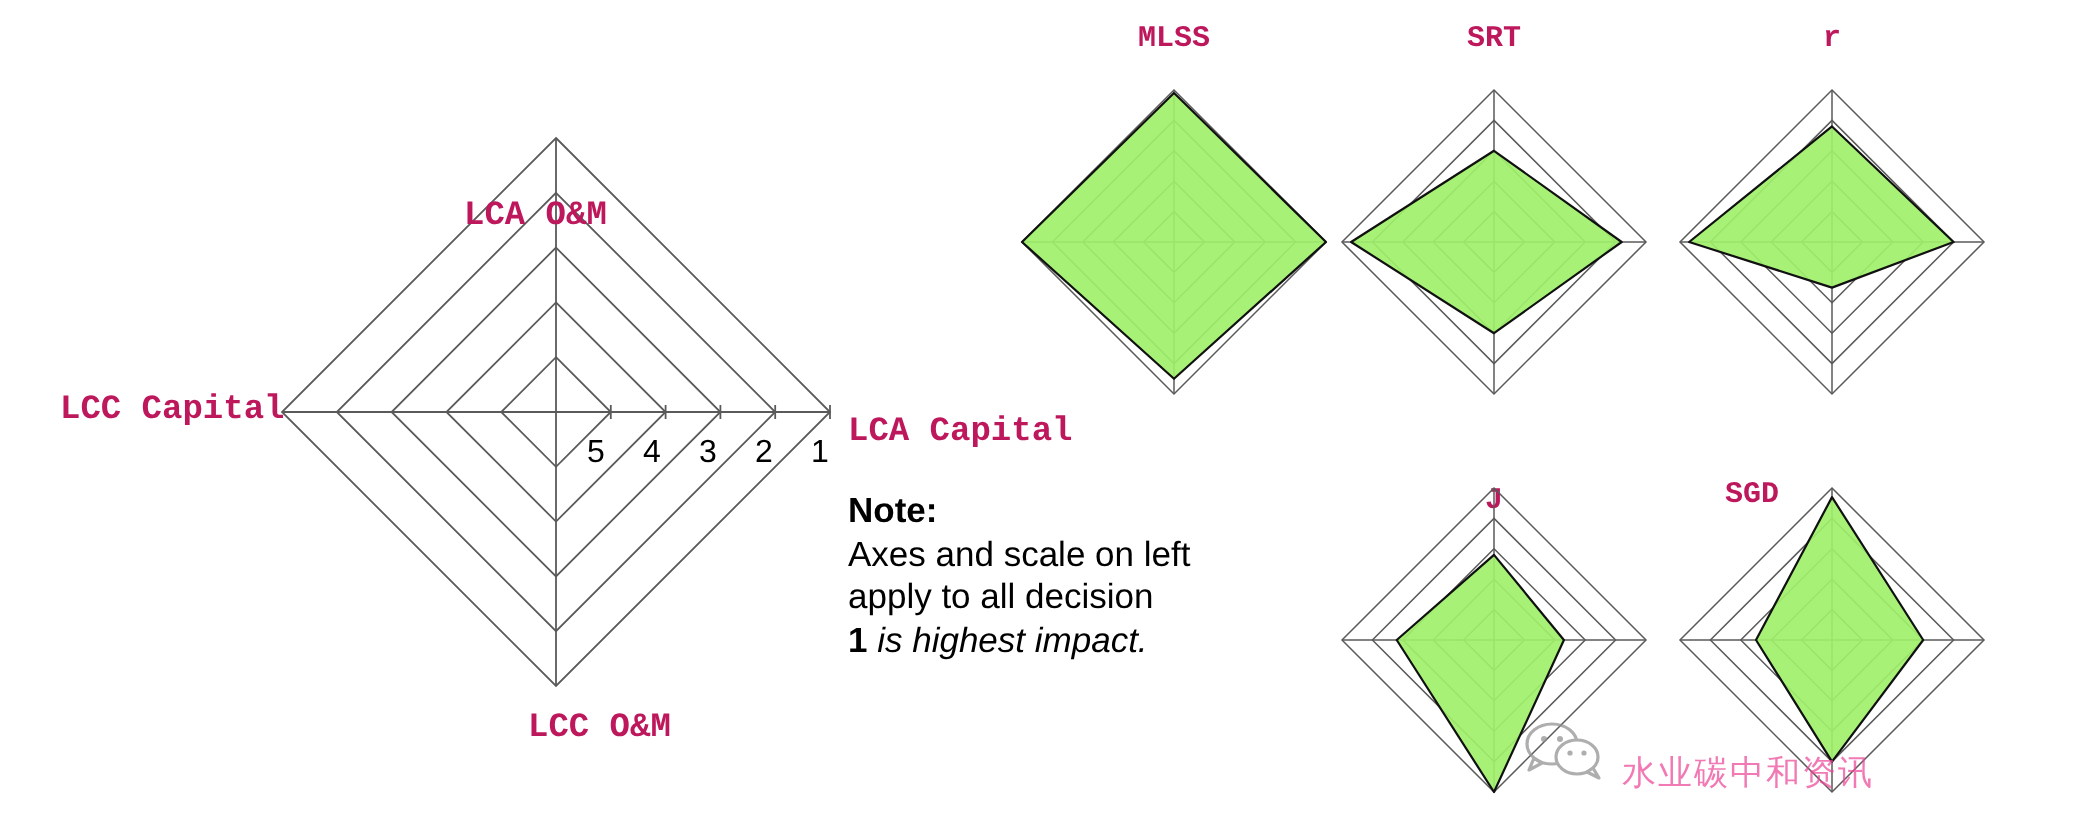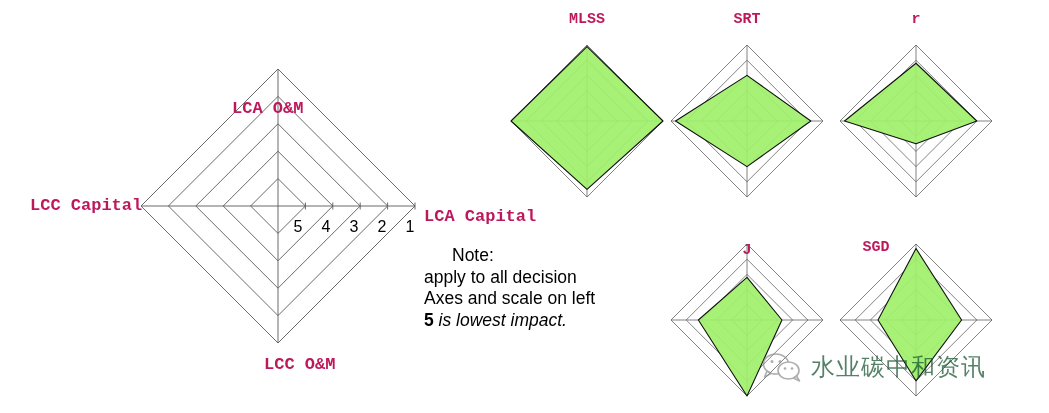--- a/index.html
+++ b/index.html
@@ -49,38 +49,39 @@
   #note-block {
     position: absolute;
     left: 424px;
     top: 245px;
     width: 215px;
     font-family: "Liberation Sans", sans-serif;
     font-size: 17.5px;
     line-height: 1.23;
     color: #000000;
   }
-  #note-block .note-head { font-weight: normal; margin-left: 28px; }
+  #note-block .note-head { font-weight: bold; }
   #note-block .note-em { font-weight: bold; font-style: normal; }
   #note-block .note-it { font-style: italic; }
   #watermark {
     position: absolute;
     left: 762px;
     top: 351px;
     display: flex;
     align-items: center;
     gap: 9px;
     opacity: 0.72;
   }
   #watermark .wm-text {
     font-family: "DejaVu Sans", sans-serif;
-    font-size: 24px;
-    color: #14532d;
+    font-size: 17px;
+    color: #ec4899;
     letter-spacing: 1px;
     white-space: nowrap;
+    margin-top: 24px;
   }
 </style>
 </head>
 <body>
 
 <div id="page">
 
   <svg class="chart-svg" id="main-radar" style="left:140px; top:68px;" width="276" height="276" viewBox="0 0 276 276">
       <polygon points="138,110.6 165.4,138 138,165.4 110.6,138" fill="none" stroke="#5a5a5a" stroke-width="0.9"></polygon>
       <polygon points="138,83.2 192.8,138 138,192.8 83.2,138" fill="none" stroke="#5a5a5a" stroke-width="0.9"></polygon>
@@ -104,23 +105,23 @@
   <div class="axis-label main-axis-label" style="left:30px; top:197px;">LCC Capital</div>
 
   <div class="scale-num" style="left:290px; top:219px;">5</div>
   <div class="scale-num" style="left:318px; top:219px;">4</div>
   <div class="scale-num" style="left:346px; top:219px;">3</div>
   <div class="scale-num" style="left:374px; top:219px;">2</div>
   <div class="scale-num" style="left:402px; top:219px;">1</div>
 
   <div id="note-block">
     <div class="note-head">Note:</div>
+    <div>Axes and scale on left</div>
     <div>apply to all decision</div>
-    <div>Axes and scale on left</div>
-    <div><span class="note-em">5</span><span class="note-it"> is lowest impact.</span></div>
+    <div><span class="note-em">1</span><span class="note-it"> is highest impact.</span></div>
   </div>
 
   <div id="small-charts">
       <div class="axis-label small-title" style="left: 537px; top: 12px; width: 100px;">MLSS</div>
       <svg width="158" height="158" viewBox="0 0 158 158" class="chart-svg" style="left: 508px; top: 42px;">
         <polygon points="79,63.8 94.2,79 79,94.2 63.8,79" fill="none" stroke="#5a5a5a" stroke-width="0.75"></polygon>
         <polygon points="79,48.6 109.4,79 79,109.4 48.6,79" fill="none" stroke="#5a5a5a" stroke-width="0.75"></polygon>
         <polygon points="79,33.4 124.6,79 79,124.6 33.4,79" fill="none" stroke="#5a5a5a" stroke-width="0.75"></polygon>
         <polygon points="79,18.200000000000003 139.8,79 79,139.8 18.200000000000003,79" fill="none" stroke="#5a5a5a" stroke-width="0.75"></polygon>
         <polygon points="79,3 155,79 79,155 3,79" fill="none" stroke="#5a5a5a" stroke-width="0.75"></polygon>

